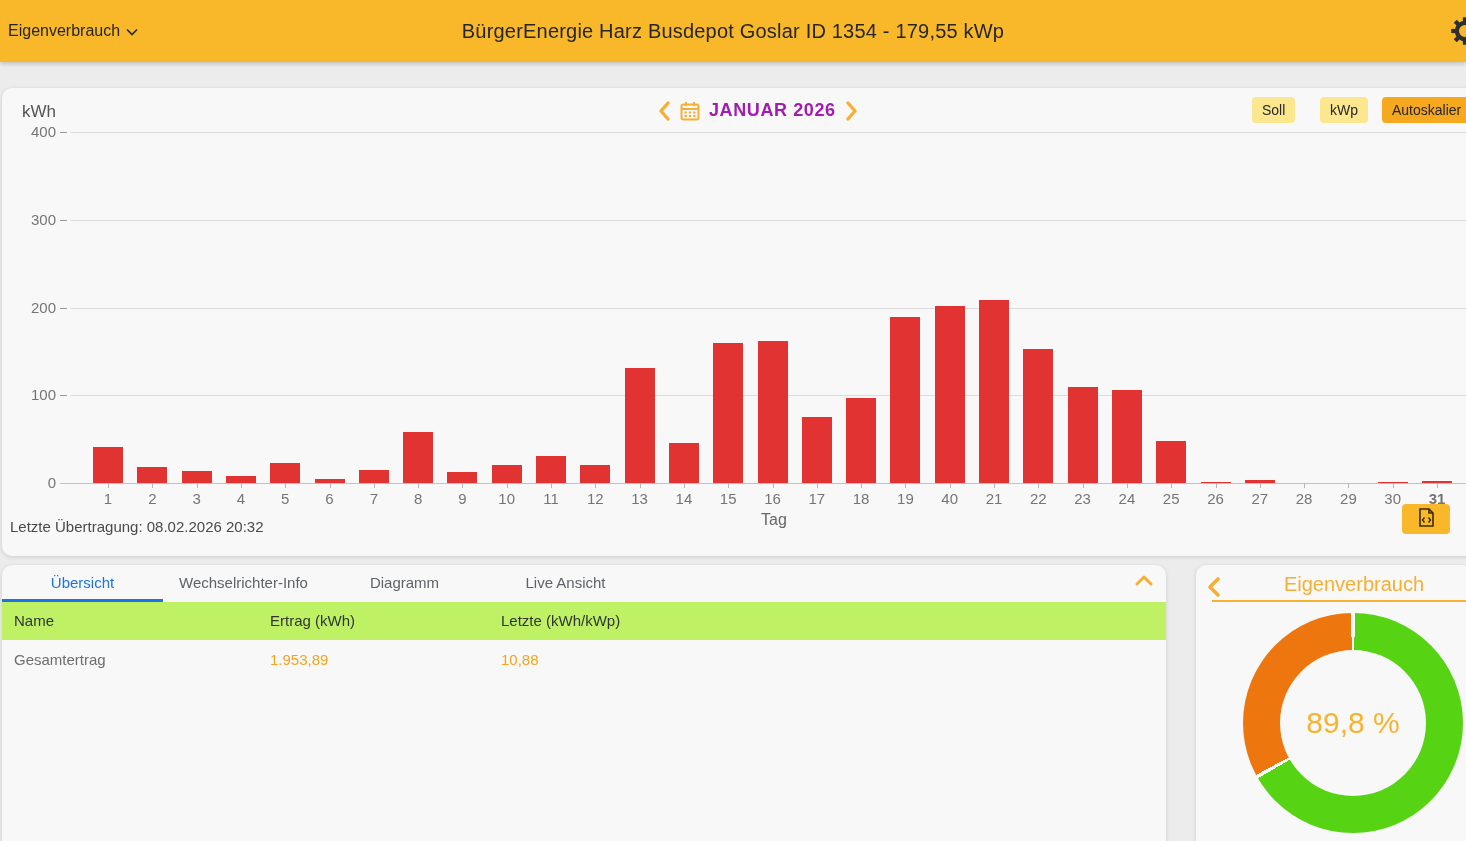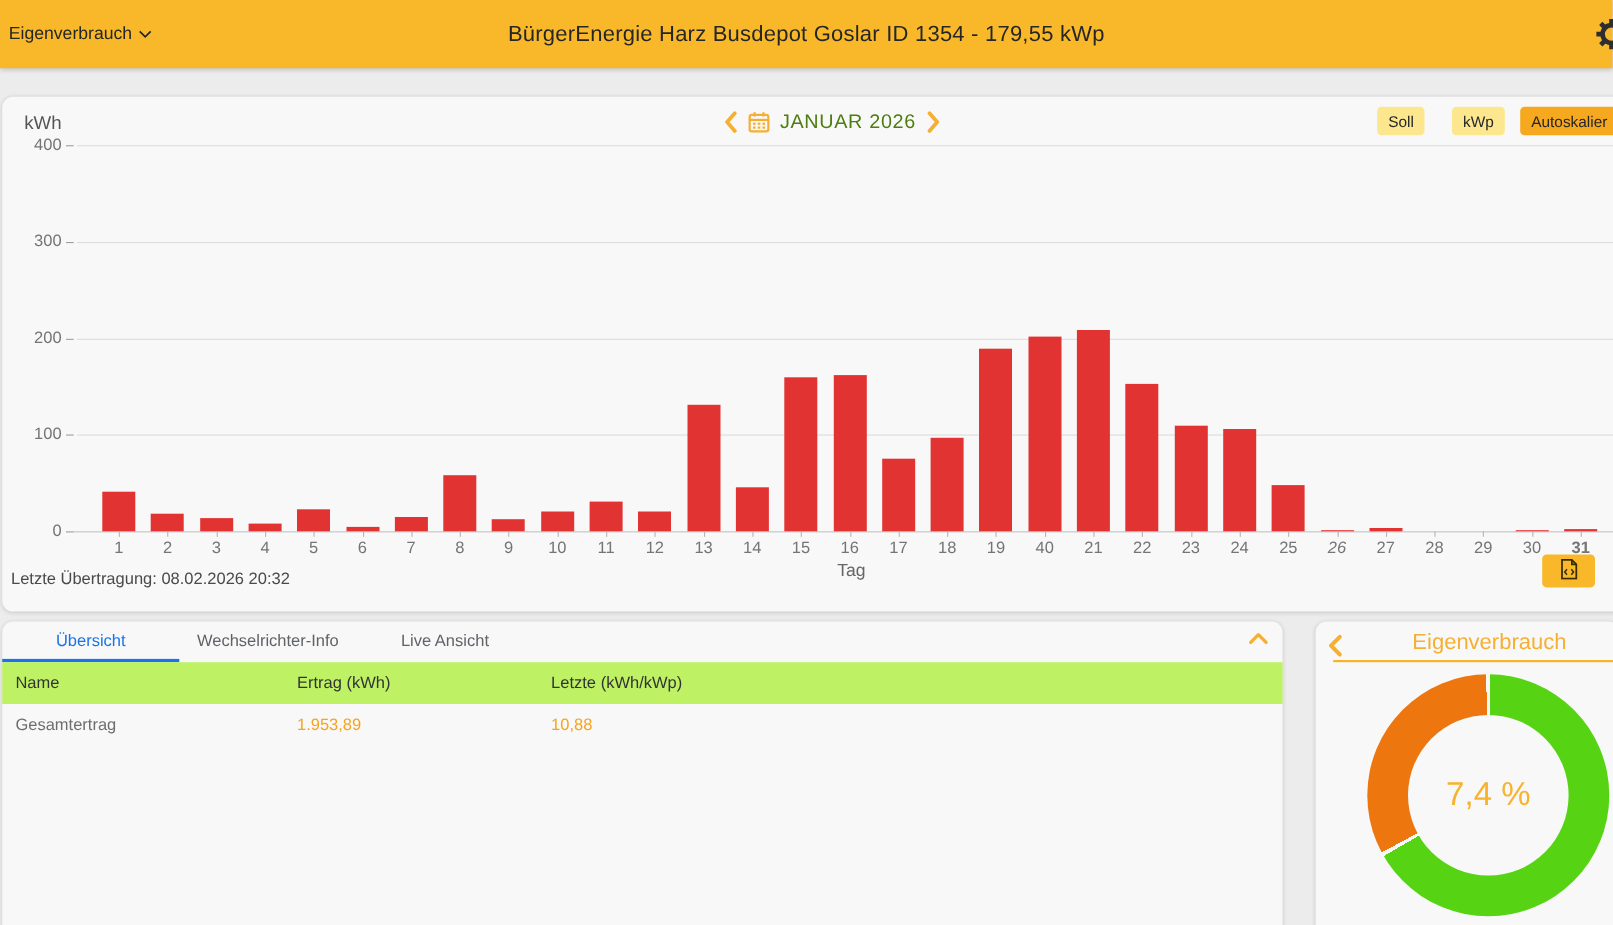--- a/index.html
+++ b/index.html
@@ -20,21 +20,21 @@
   .card { position:absolute; background:#F8F8F8; border-radius:10px;
           box-shadow:0 1px 4px rgba(0,0,0,.14); }
   .chart-card { left:2px; top:88px; width:1478px; height:468px; }
   .left-panel { left:2px; top:565px; width:1164px; height:290px; }
   .right-panel { left:1196px; top:565px; width:276px; height:290px; }
 
   
   .kwh-label { position:absolute; left:20px; top:14px; font-size:17px; color:#555; }
   .month-nav { position:absolute; left:655px; top:12px; display:flex; align-items:center;
                gap:9px; color:#F5AF33; }
-  .month-label { font-size:18px; font-weight:400; letter-spacing:.6px; color:#4d7c0f; }
+  .month-label { font-size:18px; font-weight:700; letter-spacing:.6px; color:#a21caf; }
   .nav-arrow { cursor:pointer; display:flex; align-items:center; }
   .chart-btn { position:absolute; top:9px; height:26px; border:none; border-radius:4px;
                font-size:14px; color:#262626; padding:0 10px; cursor:pointer;
                font-family:"Liberation Sans", sans-serif; }
   .btn-light { background:#FCE78F; }
   .btn-strong { background:#F6A81F; }
 
   
   .plot { position:absolute; inset:0; }
   .gridline { position:absolute; height:1px; background:#DCDCDC; right:0; left:68px; }
@@ -233,21 +233,21 @@
       <div class="xtick-mark" style="left: 1080.6px;"></div>
       <div class="xtick-label" style="left: 1060.6px;">23</div>
       <div class="bar" style="left: 1109.9px; top: 301.985px; height: 93.015px; background: rgb(226, 51, 51);"></div>
       <div class="xtick-mark" style="left: 1124.9px;"></div>
       <div class="xtick-label" style="left: 1104.9px;">24</div>
       <div class="bar" style="left: 1154.2px; top: 352.88px; height: 42.12px; background: rgb(226, 51, 51);"></div>
       <div class="xtick-mark" style="left: 1169.2px;"></div>
       <div class="xtick-label" style="left: 1149.2px;">25</div>
       <div class="bar" style="left: 1198.5px; top: 394.123px; height: 0.8775px; background: rgb(226, 51, 51);"></div>
       <div class="xtick-mark" style="left: 1213.5px;"></div>
-      <div class="xtick-label" style="left: 1193.5px; font-style: italic;">26</div>
+      <div class="xtick-label" style="left: 1193.5px;">26</div>
       <div class="bar" style="left: 1242.8px; top: 392.368px; height: 2.6325px; background: rgb(226, 51, 51);"></div>
       <div class="xtick-mark" style="left: 1257.8px;"></div>
       <div class="xtick-label" style="left: 1237.8px;">27</div>
       <div class="xtick-mark" style="left: 1302.1px;"></div>
       <div class="xtick-label" style="left: 1282.1px;">28</div>
       <div class="xtick-mark" style="left: 1346.4px;"></div>
       <div class="xtick-label" style="left: 1326.4px;">29</div>
       <div class="bar" style="left: 1375.7px; top: 394.123px; height: 0.8775px; background: rgb(226, 51, 51);"></div>
       <div class="xtick-mark" style="left: 1390.7px;"></div>
       <div class="xtick-label" style="left: 1370.7px;">30</div>
@@ -268,20 +268,21 @@
         <polyline points="10.5,9.5 12.5,12 10.5,14.5" fill="none" stroke="#3a2c00" stroke-width="1.4"></polyline>
       </svg>
     </span>
   </button>
 </div>
 
 <div class="card left-panel">
   <div class="tabbar" id="tabbar">
       <div class="tab active">Übersicht</div>
       <div class="tab">Wechselrichter-Info</div>
+      <div class="tab">Diagramm</div>
       <div class="tab">Live Ansicht</div>
     </div>
   <div class="collapse-btn">
     <svg width="20" height="14" viewBox="0 0 20 14">
         <polyline points="3,11 10,4 17,11" fill="none" stroke="#F5AF33" stroke-width="3" stroke-linecap="round" stroke-linejoin="round"></polyline>
       </svg>
   </div>
   <div class="thead" id="table-head">
       <span class="col-0">Name</span>
       <span class="col-1">Ertrag (kWh)</span>
@@ -297,15 +298,15 @@
 <div class="card right-panel">
   <div class="back-icon">
     <svg width="16" height="22" viewBox="0 0 16 22">
         <polyline points="12,3 4,11 12,19" fill="none" stroke="#F5AF33" stroke-width="3.6" stroke-linecap="round" stroke-linejoin="round"></polyline>
       </svg>
   </div>
   <div class="ev-title">Eigenverbrauch</div>
   <div class="ev-underline"></div>
   <div class="donut" id="donut" style="background: conic-gradient(rgb(248, 248, 248) 0deg, rgb(248, 248, 248) 1deg, rgb(86, 212, 19) 1deg, rgb(86, 212, 19) 239.84deg, rgb(248, 248, 248) 239.84deg, rgb(248, 248, 248) 241.84deg, rgb(237, 118, 14) 241.84deg, rgb(237, 118, 14) 359deg, rgb(248, 248, 248) 359deg, rgb(248, 248, 248) 360deg);">
     <div class="donut-hole"></div>
-    <div class="donut-pct">7,4 %</div>
+    <div class="donut-pct">89,8 %</div>
   </div>
 </div>
 
 </body></html>

